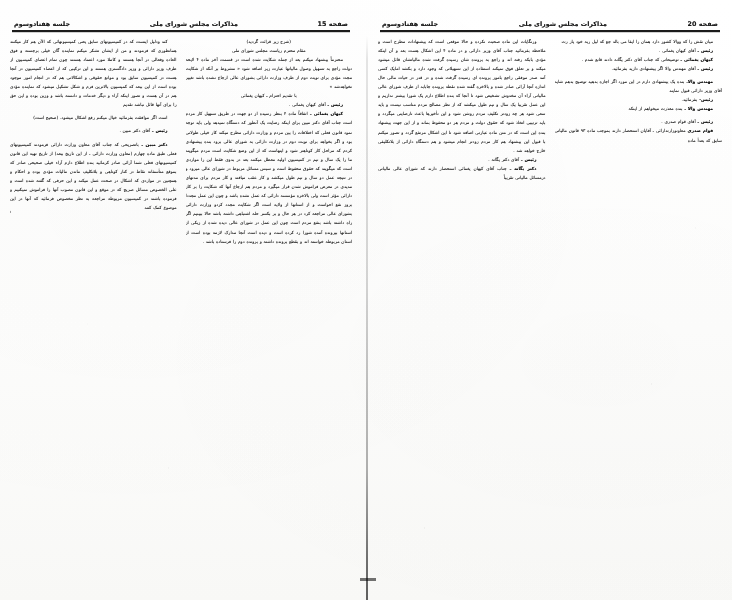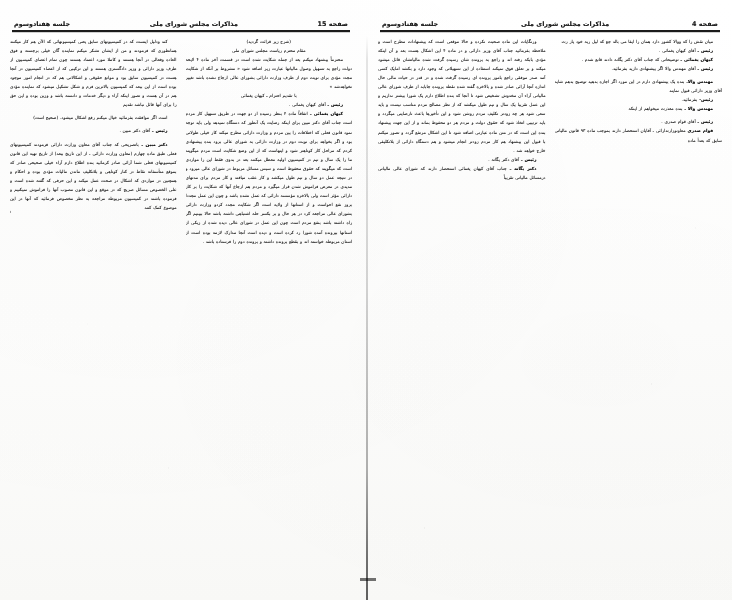--- a/index.html
+++ b/index.html
@@ -134,21 +134,21 @@
         <p class="ind">
           <span class="spk">کیهان یغمائی</span><span class="spk"> ـ </span><span>اتفاقاً ماده ۴ بنظر رسیده از دو جهت در طریق تسهیل کار مردم است جناب آقای دکتر مبین برای اینکه رضایت یک آنطور که دستگاه نمیدهد ولی باید توجه نمود قانون فعلی که اختلافات را بین مردم و وزارت دارائی مطرح میکند کار خیلی طولانی بود و اگر بخواهد برای نوبت دوم در وزارت دارائی به شورای عالی برود بنده پیشنهادی کردم که مراحل کار کوتاهتر شود و اینهاست که از این وضع شکایت است مردم میگویند ما را یک سال و نیم در کمیسیون اولیه معطل میکنند بعد در بدوی فقط این را مواردی است که میگویند که حقوق محفوظ است و سپس مسائل مربوط در شورای عالی میرود و در نتیجه عمل دو سال و نیم طول میکشد و کار عقب میافتد و کار مردم برای مدتهای مدیدی در معرض فراموش شدن قرار میگیرد و مردم هم ارجاع آنها که شکایت را بر کار دارائی مؤثر است ولی بالاخره مؤسسه دارائی که عمل نشده باشد و چون این عمل مجددا بروز نفع احواست و از استانها از ولایه است اگر شکایت مجدد کردو وزارت دارائی بشورای عالی مراجعه کرد در هر حال و بر بکسر حله اشتباهی داشته باشد حالا ببینیم اگر راه داشته باشد بنفع مردم است چون این عمل در شورای عالی دیده شده از زیکی از استانها بپرونده آمده شورا رد کرده است و دیده است آنجا مدارک لازمه بوده است از استان مربوطه خواسته اند و بقطع پرونده داشته و پرونده دوم را فرستاده باشد .</span>
         </p>
       </div>
 
     </div>
   </div>
 
   <div class="page page-left">
     <div class="runhead">
-      <span>صفحه 4</span>
+      <span>صفحه 20</span>
       <span>مذاکرات مجلس شورای ملی</span>
       <span>جلسه هفتادوسوم</span>
     </div>
     <div class="rule"></div>
 
     <div class="cols">
 
       <div class="col">
         <p class="ind">ورنگایات این ماده صحبت نکرده و حالا موقعی است که پیشنهادات مطرح است و ملاحظه بفرمائید جناب آقای وزیر دارائی و در ماده ۴ این اشکال هست بعد و آن اینکه مؤدی بابکه رفته اند و راجع به پرونده شان رسیده گرفت شده مالیاتشان قائل میشود میکند و بر تعلق فوق نمیکند استفاده از این تسهیلاتی که وجود دارد و بکشد امایک کسی آمد صدر موفقی راجع بامور پرونده ای رسیده گرفت شده و در قدر در حیات مالی حال اندازه آنچا آرائی صادر شده و بالاخره گفته شده نقطه پرونده جابابد از طرف شورای عالی مالیاتی آراء آن مخدوش تشخیص شود تا آنجا که بنده اطلاع دارم یک شورا بیشتر نداریم و این عمل تقریبا یک سال و نیم طول میکشد که از نظر مصالح مردم مناسب نیست و باید سعی شود هر چه زودتر تکلیف مردم روشن شود و این تأخیرها باعث نارضایتی میگردد و باید ترتیبی اتخاذ شود که حقوق دولت و مردم هر دو محفوظ بماند و از این جهت پیشنهاد بنده این است که در متن ماده عبارتی اضافه شود تا این اشکال مرتفع گردد و تصور میکنم با قبول این پیشنهاد هم کار مردم زودتر انجام میشود و هم دستگاه دارائی از بلاتکلیفی خارج خواهد شد .</p>
 

